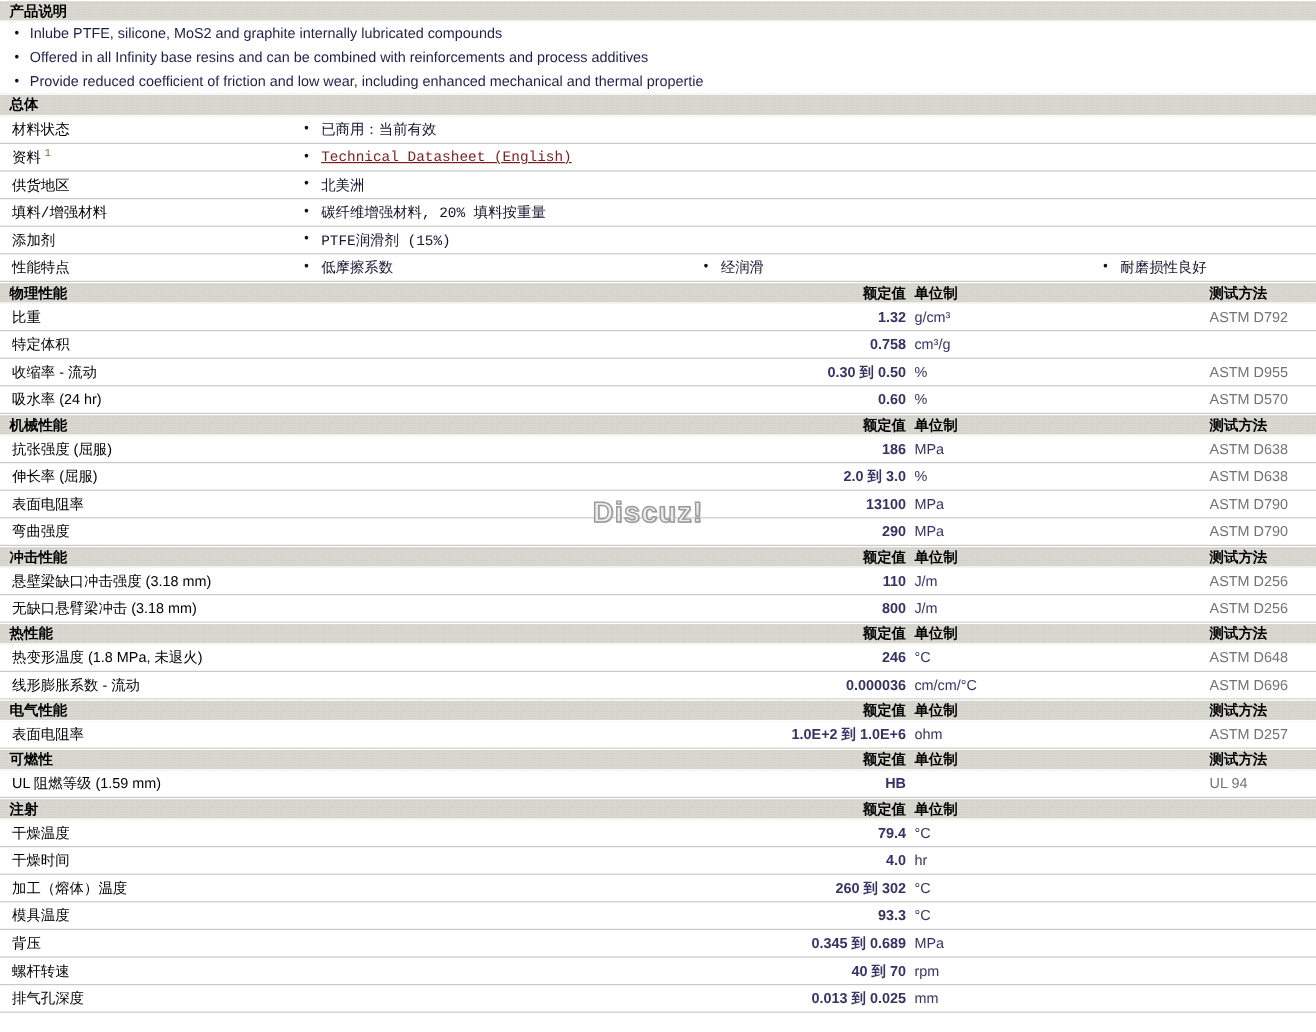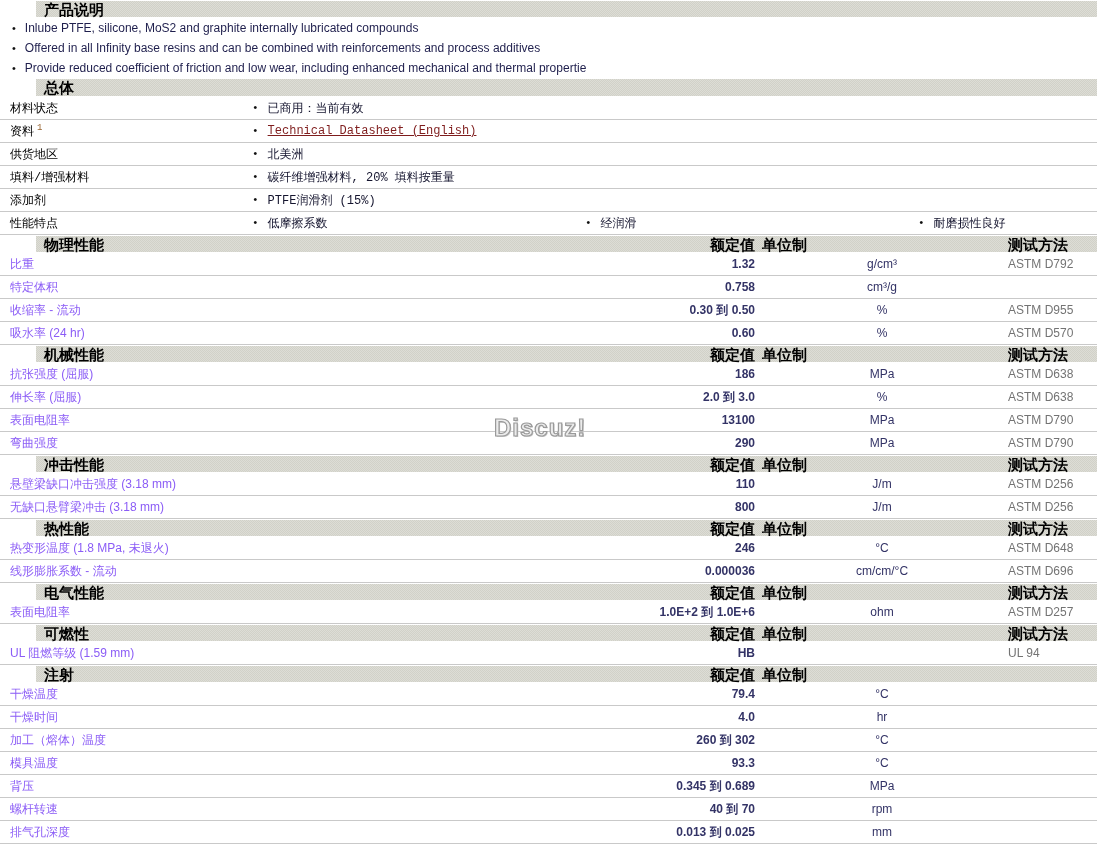--- a/index.html
+++ b/index.html
@@ -9,21 +9,21 @@
     font-family:"Liberation Sans","DejaVu Sans",sans-serif;
     font-size:12px; color:#000;
   }
   
   .bar {
     height:18px; line-height:17px;
     background-color:#d6d6ce;
     background-image:repeating-conic-gradient(#dddDd6 0% 25%, #d1d1c8 25% 50%);
     background-size:2px 2px;
     border-top:1px solid #fff; border-bottom:1px solid #fff;
-    font-weight:bold; font-size:15px;margin-left:36px;
+    font-weight:bold; font-size:12px;
   }
   .bar-simple { padding-left:8px; }
   .bar.gridbar { display:grid; grid-template-columns:1fr 215px 247px 95px; align-items:center; }
   .bar .sec-title { padding-left:8px; }
   .bar .h-val { text-align:right; }
   .bar .h-unit { padding-left:7px; }
   .bar .h-method { padding-left:6px; }
 
   
   .desc-row { height:20px; display:flex; align-items:center; padding-left:12px; color:#1f1f4d; }
@@ -32,23 +32,23 @@
   
   .grow { display:grid; grid-template-columns:252px 1fr; height:23px; align-items:center; border-bottom:1px solid #c9c9c9;font-family:Liberation Mono, monospace; }
   .glabel { padding-left:10px; color:#000; }
   .gsup { color:#996633; font-size:9px; vertical-align:super; margin-left:3px; }
   .gvalues { display:flex; }
   .gvalue { width:333px; flex:0 0 333px; display:flex; align-items:center; color:#14142e; }
   a.glink { color:#7f1d1d; text-decoration:underline; cursor:pointer; }
 
   
   .prow { display:grid; grid-template-columns:1fr 215px 247px 95px; height:23px; align-items:center; border-bottom:1px solid #c9c9c9; }
-  .pname { padding-left:10px; color:#8b5cf6; }
+  .pname { padding-left:10px; color:#000000; }
   .pval { text-align:right; color:#333366;font-weight:bold; }
-  .punit { padding-left:7px; color:#333366;text-align:center; }
+  .punit { padding-left:7px; color:#333366; }
   .pmethod { padding-left:6px; color:#737373; }
 
   
   .watermark {
     position:absolute; left:494px; top:414px;
     font-size:24px; font-weight:bold; letter-spacing:1px;
     color:#ececec; -webkit-text-stroke:1.2px #9a9a9a;
     text-shadow:1px 1px 0 #c9c9c9;
     pointer-events:none; z-index:5;
   }

